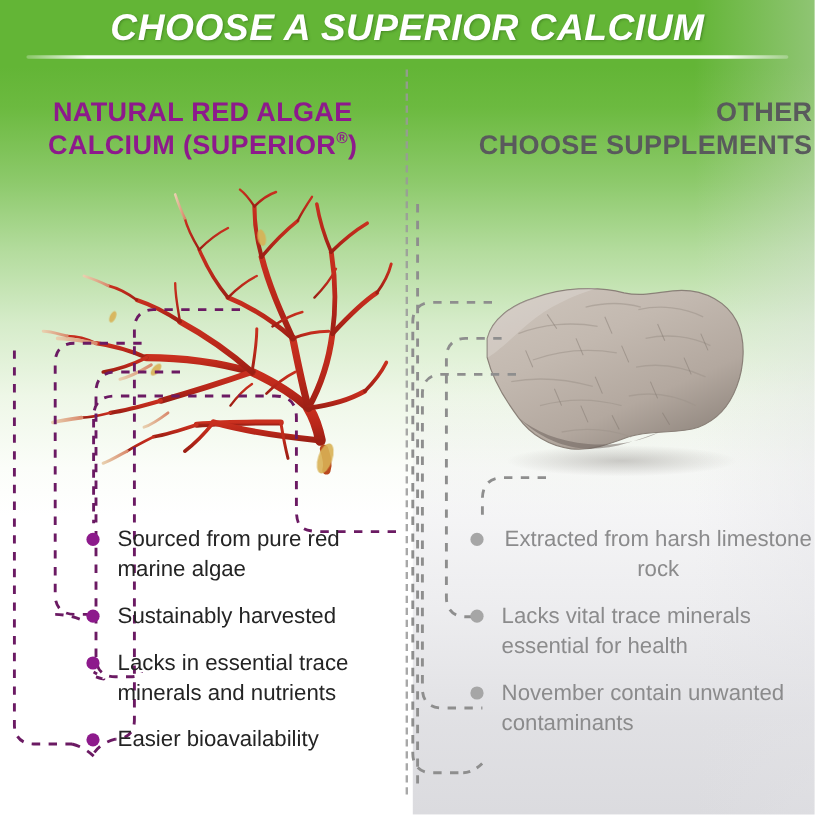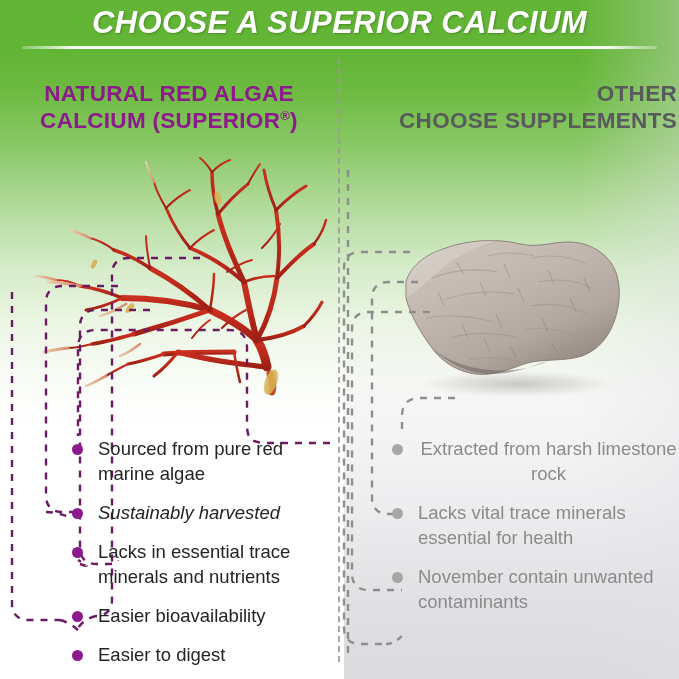--- a/index.html
+++ b/index.html
@@ -386,35 +386,31 @@
     <g fill="none" stroke="#8e8e8e" stroke-width="2.4" stroke-dasharray="6 6">
       <path d="M386 644 C392 644 398 640 402 636"></path>
     </g>
   </svg>
 
   <div class="bullet-list left">
     <div class="bullet-row" style="margin-bottom:14px;">
       <span class="bullet-dot"></span>
       <span class="bullet-text">Sourced from pure red marine algae</span>
     </div>
-    <div class="bullet-row" style="margin-bottom:14px;font-style:italic;">
+    <div class="bullet-row" style="margin-bottom:14px;">
       <span class="bullet-dot"></span>
       <span class="bullet-text">Sustainably harvested</span>
     </div>
     <div class="bullet-row" style="margin-bottom:14px;">
       <span class="bullet-dot"></span>
       <span class="bullet-text">Lacks in essential trace minerals and nutrients</span>
     </div>
     <div class="bullet-row" style="margin-bottom:14px;">
       <span class="bullet-dot"></span>
       <span class="bullet-text">Easier bioavailability</span>
-    </div>
-    <div class="bullet-row">
-      <span class="bullet-dot"></span>
-      <span class="bullet-text">Easier to digest</span>
     </div>
   </div>
 
   <div class="bullet-list right">
     <div class="bullet-row" style="margin-bottom:14px;text-align:center;">
       <span class="bullet-dot"></span>
       <span class="bullet-text">Extracted from harsh limestone rock</span>
     </div>
     <div class="bullet-row" style="margin-bottom:14px;">
       <span class="bullet-dot"></span>

